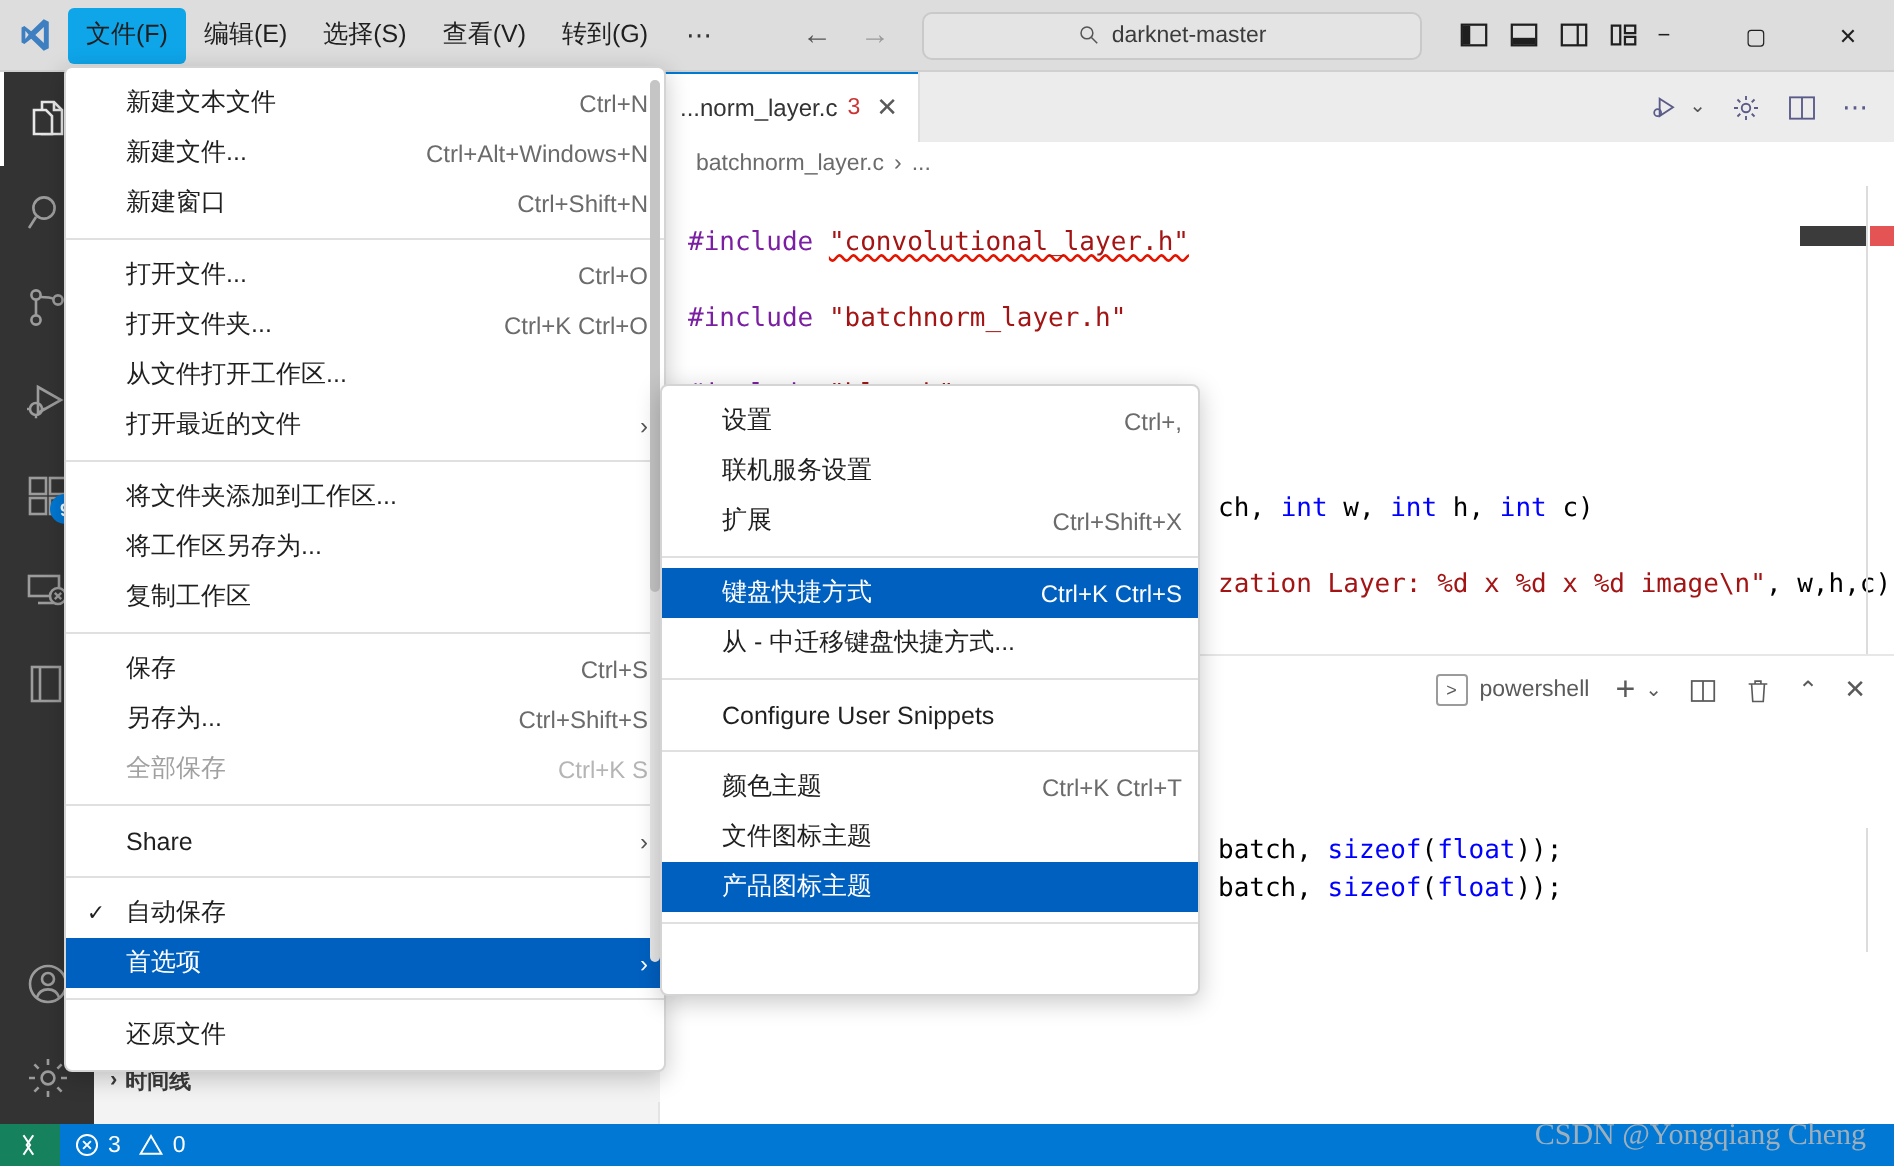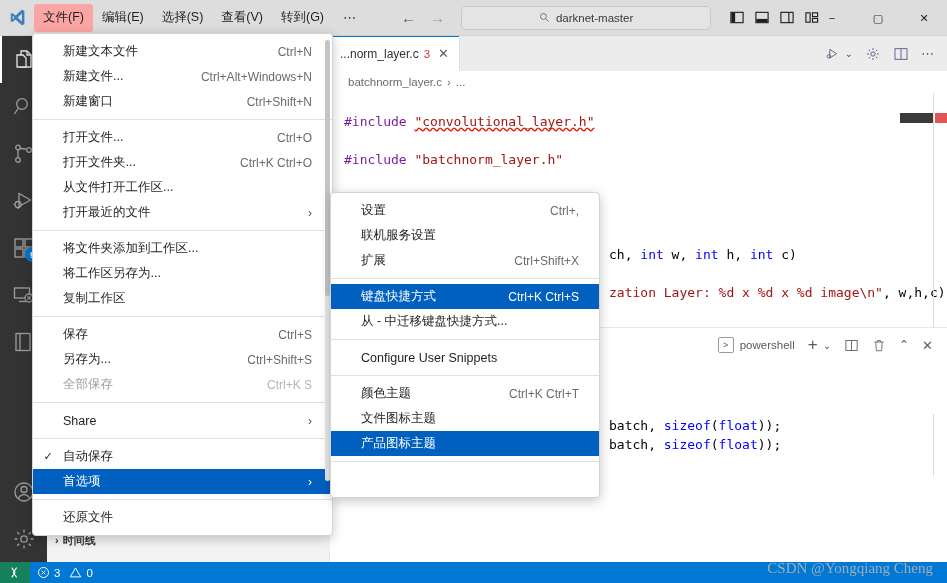--- a/index.html
+++ b/index.html
@@ -16,21 +16,21 @@
     position:absolute;left:0;top:0;width:947px;height:36px;
     background:#dddddd;display:flex;align-items:center;
     border-bottom:1px solid #d0d0d0;box-sizing:border-box;
   }
   .vs-logo{width:34px;height:36px;display:flex;align-items:center;justify-content:center;}
   .menubar{display:flex;align-items:center;height:36px;}
   .menubar-item{
     padding:3px 9px;font-size:12.5px;color:#1f1f1f;height:22px;
     display:flex;align-items:center;border-radius:3px;cursor:default;
   }
-  .menubar-item.active{background:#fca5a5;}
+  .menubar-item.active{background:#0ea5e9;}
   .menubar-more{padding:3px 10px;color:#333;font-size:13px;letter-spacing:1px;}
   .nav-arrows{display:flex;align-items:center;margin-left:34px;gap:14px;}
   .nav-arrow{font-size:15px;color:#555;cursor:default;line-height:1;}
   .nav-arrow.dim{color:#9a9a9a;}
   .qopen{
     margin-left:16px;width:248px;height:22px;background:#e4e4e4;
     border:1px solid #c9c9c9;border-radius:5px;display:flex;align-items:center;
     justify-content:center;gap:6px;font-size:11.5px;color:#3b3b3b;
   }
   .layout-icons{display:flex;align-items:center;gap:9px;margin-left:18px;}
@@ -136,21 +136,21 @@
     white-space:nowrap;
   }
 
   
   .menu{
     position:absolute;background:#ffffff;border:1px solid #d4d4d4;
     box-shadow:0 3px 12px rgba(0,0,0,.22);border-radius:4px;padding:5px 0;
     z-index:50;box-sizing:border-box;
   }
   .menu-row{
-    display:flex;align-items:center;height:25px;padding:0 20px 0 0;
+    display:flex;align-items:center;height:25px;padding:0 8px 0 0;
     font-size:12.5px;color:#1f1f1f;cursor:default;position:relative;
   }
   .menu-check{width:30px;text-align:center;font-size:11px;color:#1f1f1f;flex-shrink:0;}
   .menu-label{flex:1;white-space:nowrap;}
   .menu-key{color:#6b6b6b;font-size:12px;margin-left:24px;white-space:nowrap;}
   .menu-sub{margin-left:18px;color:#555;font-size:12px;}
   .menu-row.sel{background:#0060c0;color:#ffffff;}
   .menu-row.sel .menu-key,.menu-row.sel .menu-sub{color:#ffffff;}
   .menu-row.disabled{color:#a0a0a0;}
   .menu-row.disabled .menu-key{color:#b5b5b5;}

